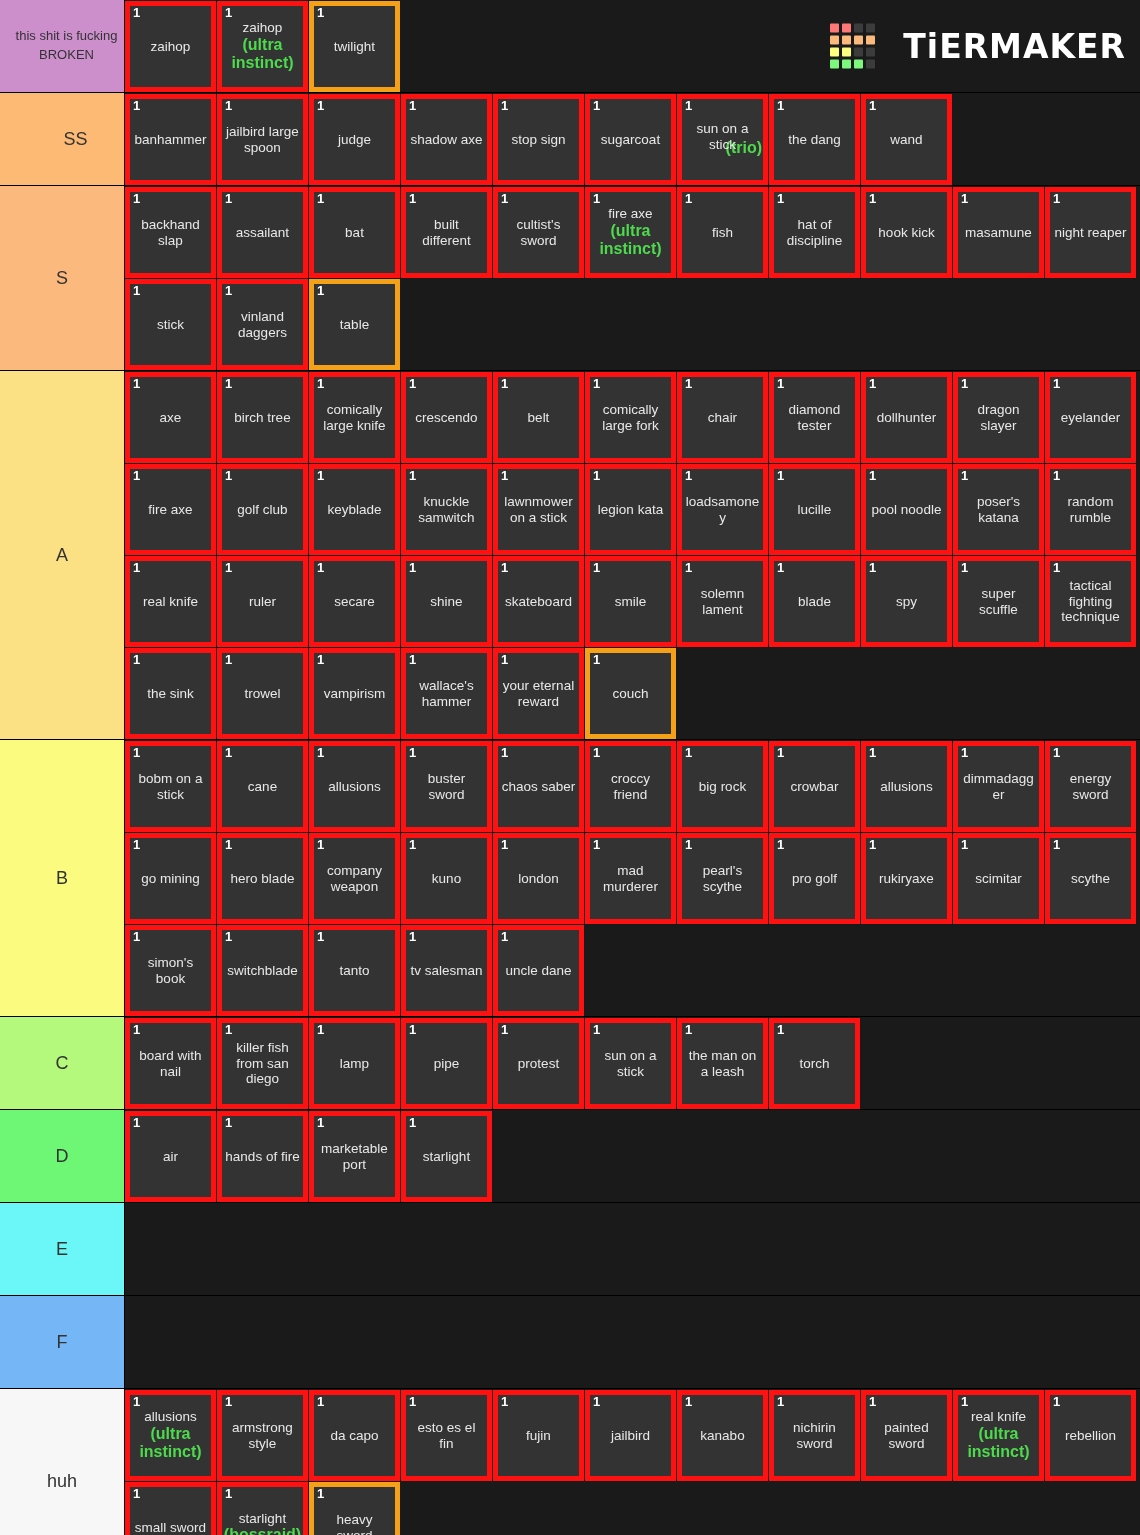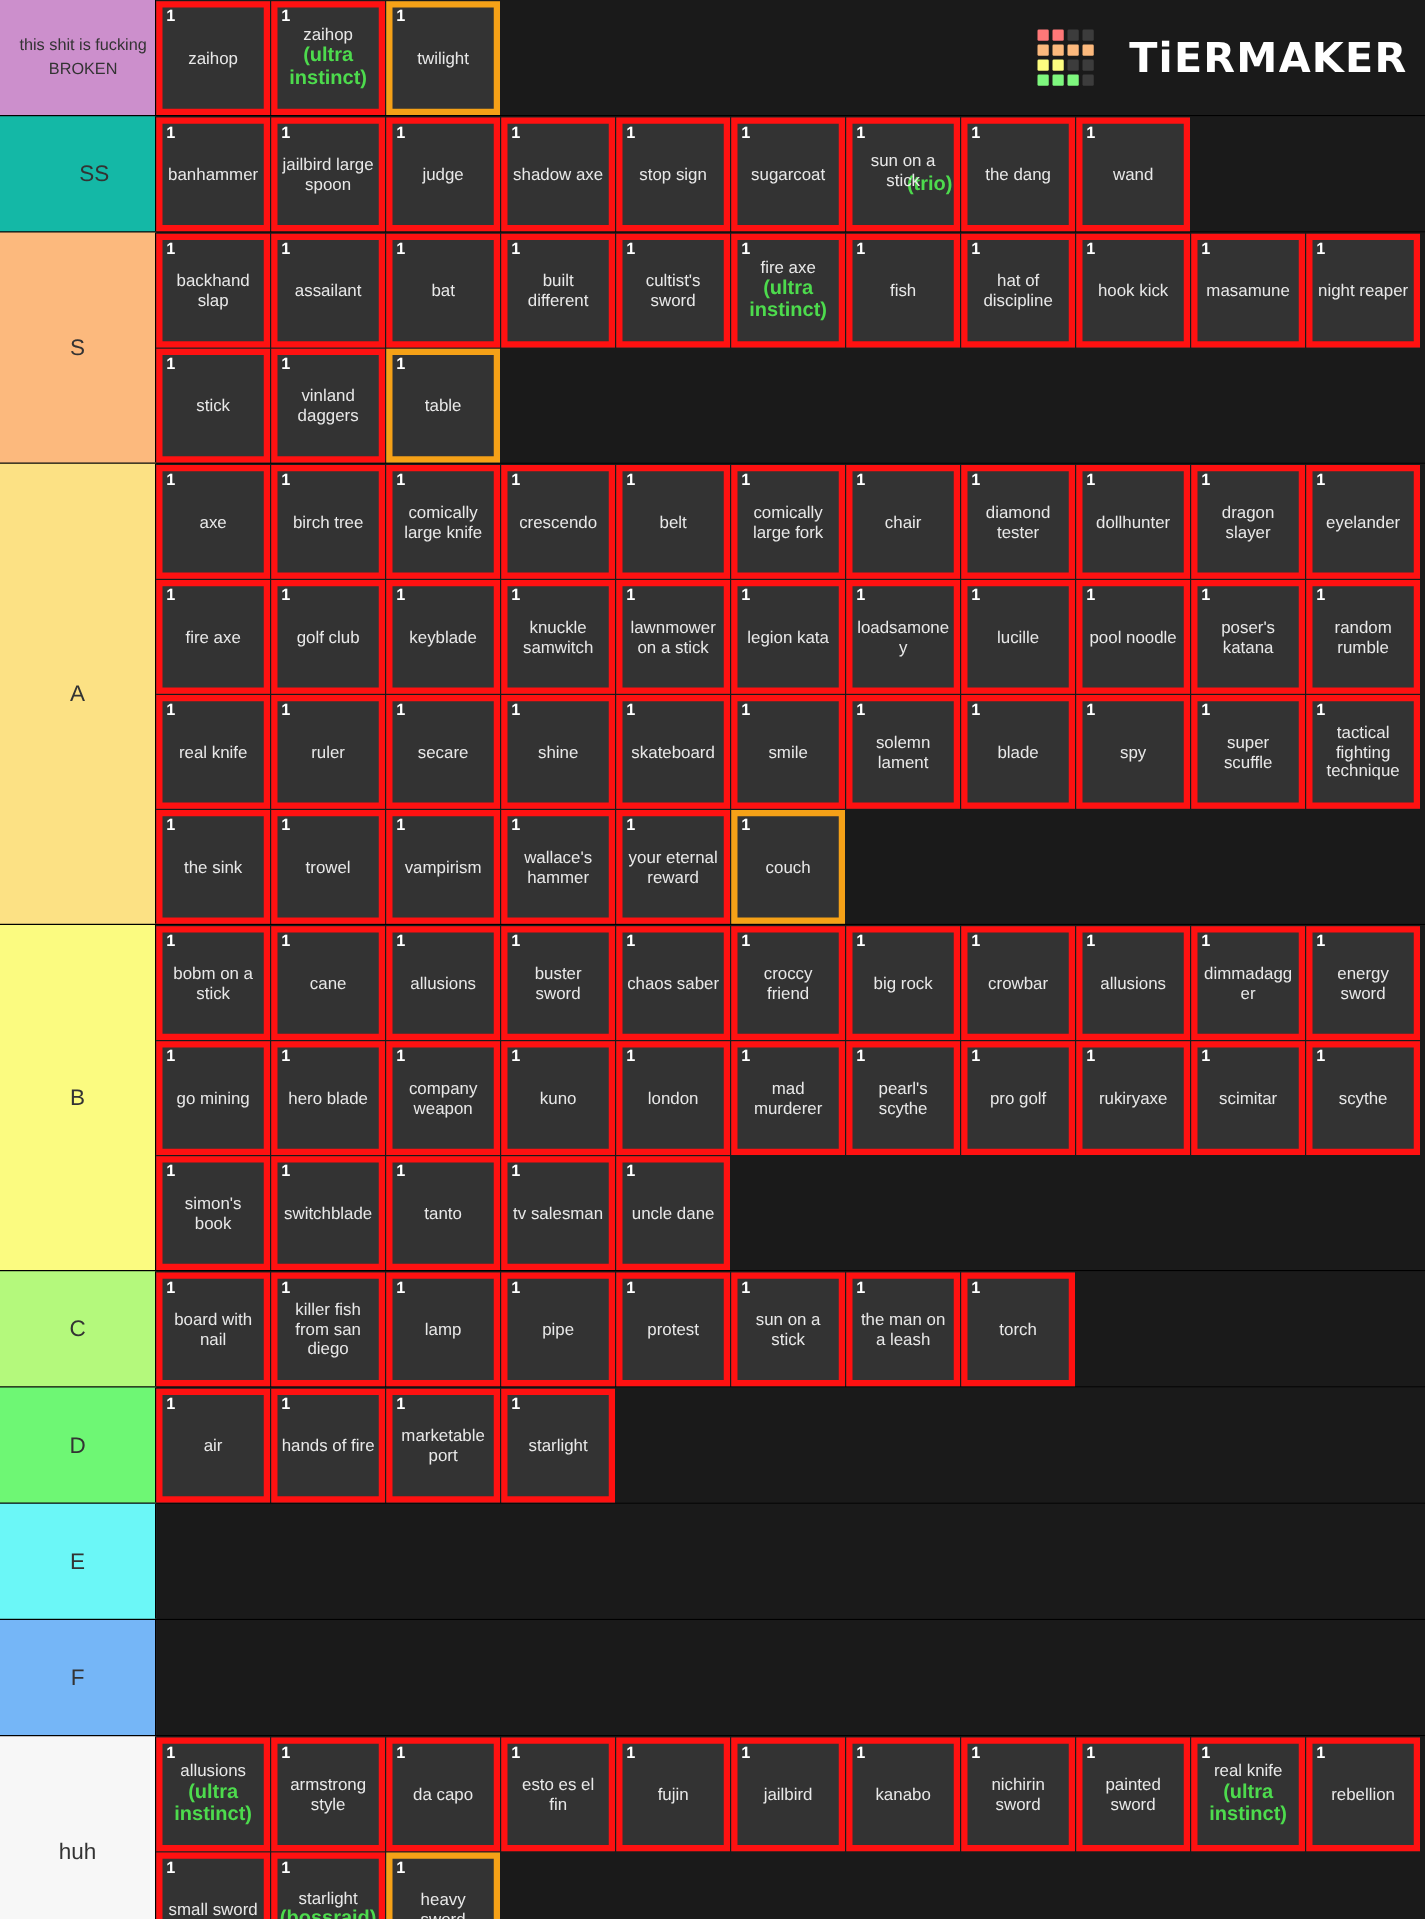--- a/index.html
+++ b/index.html
@@ -166,21 +166,21 @@
             <i style="background: rgb(126, 247, 126);"></i>
             <i style="background: rgb(126, 247, 126);"></i>
             <i style="background: rgb(126, 247, 126);"></i>
             <i style="background: rgb(60, 60, 60);"></i>
           </div>
           <div class="logo-text">TiERMAKER</div>
         </div>
       </div>
     </div>
     <div class="tier-row">
-      <div class="tier-label" style="background: #14b8a6; padding-left: 33px;">SS</div>
+      <div class="tier-label" style="background: #fdba74; padding-left: 33px;">SS</div>
       <div class="tier-items">
         <div class="tile">
           <span class="count">1</span>
           <div class="tlabels">
             <div class="tname">banhammer</div>
           </div>
         </div>
         <div class="tile">
           <span class="count">1</span>
           <div class="tlabels">

